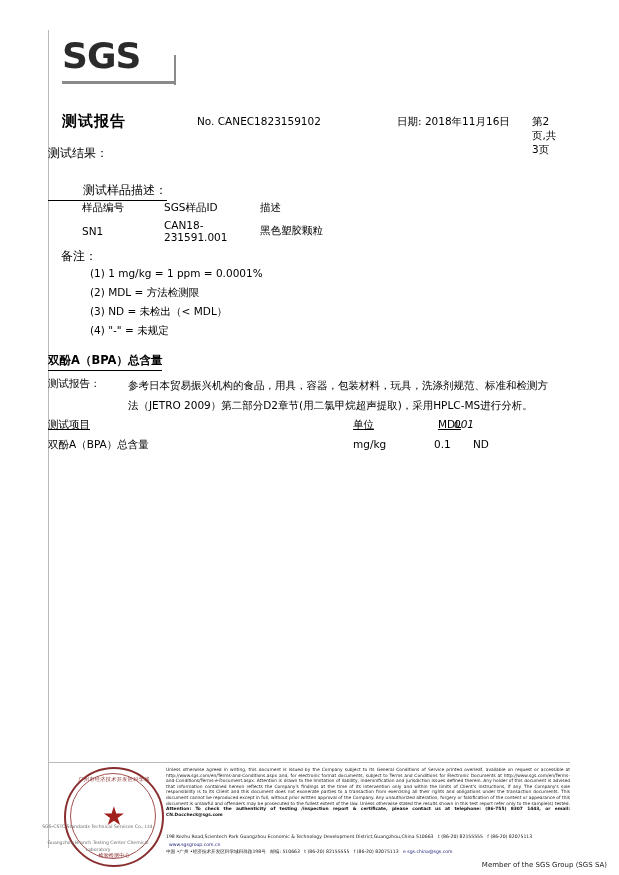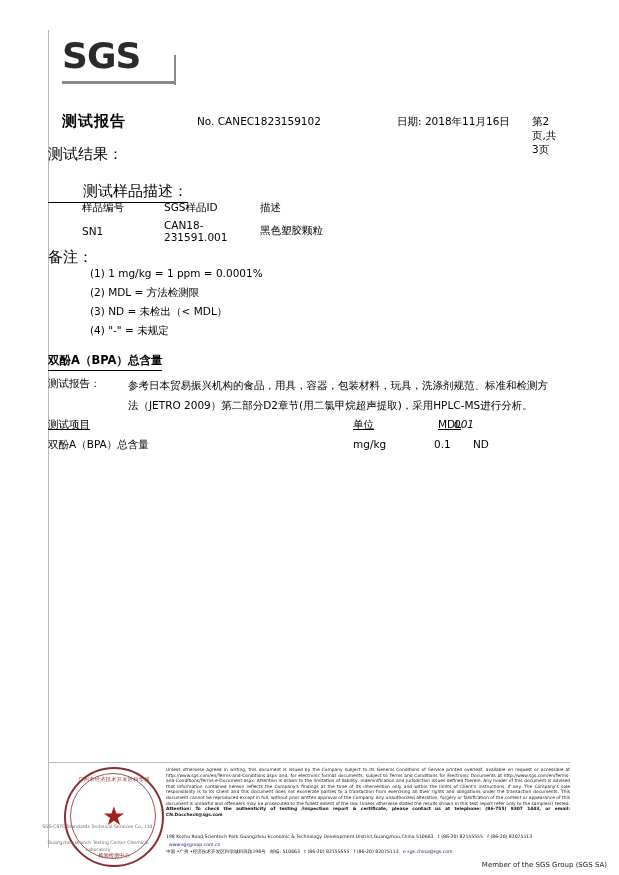--- a/index.html
+++ b/index.html
@@ -97,21 +97,21 @@
   }
   .hdr-page {
     position: absolute;
     left: 470px;
     top: 3px;
     font-size: 10.5px;
   }
 
   .label-line {
     position: absolute;
-    font-size: 15px;
+    font-size: 12px;
   }
 
   
   .results-label { left: 48px; top: 145px; }
 
   
   .sample-label {
     left: 48px;
     top: 182px;
     border-bottom: 1px solid #000;
@@ -134,21 +134,21 @@
   }
   .tbl td {
     padding: 1px 0;
     font-size: 10.5px;
   }
   .col-sn { width: 82px; }
   .col-id { width: 96px; }
   .col-desc { width: 150px; }
 
   
-  .remark-label { left: 48px; top: 248px; }
+  .remark-label { left: 48px; top: 248px; padding-left: 13px; }
   .remarks {
     position: absolute;
     left: 90px;
     top: 264px;
     font-size: 10.5px;
     line-height: 19px;
   }
 
   
   .section-head {

